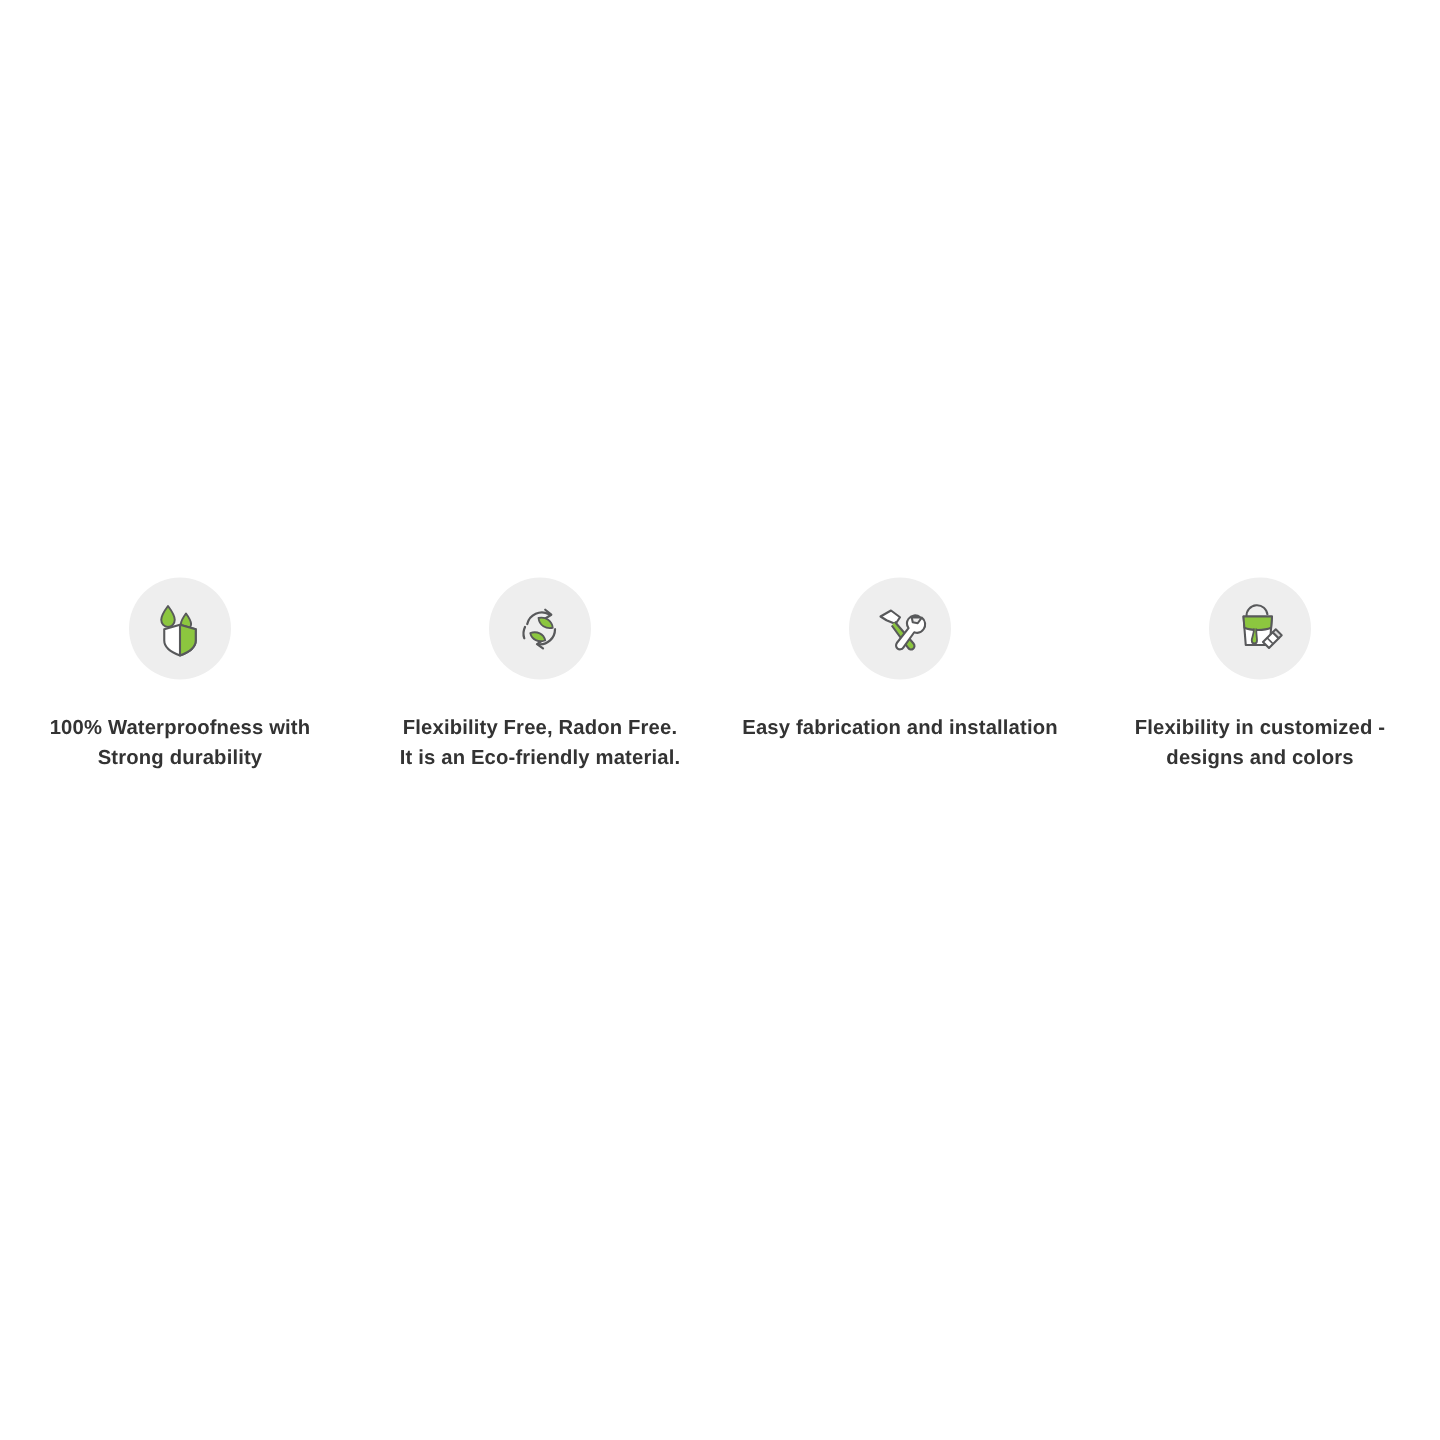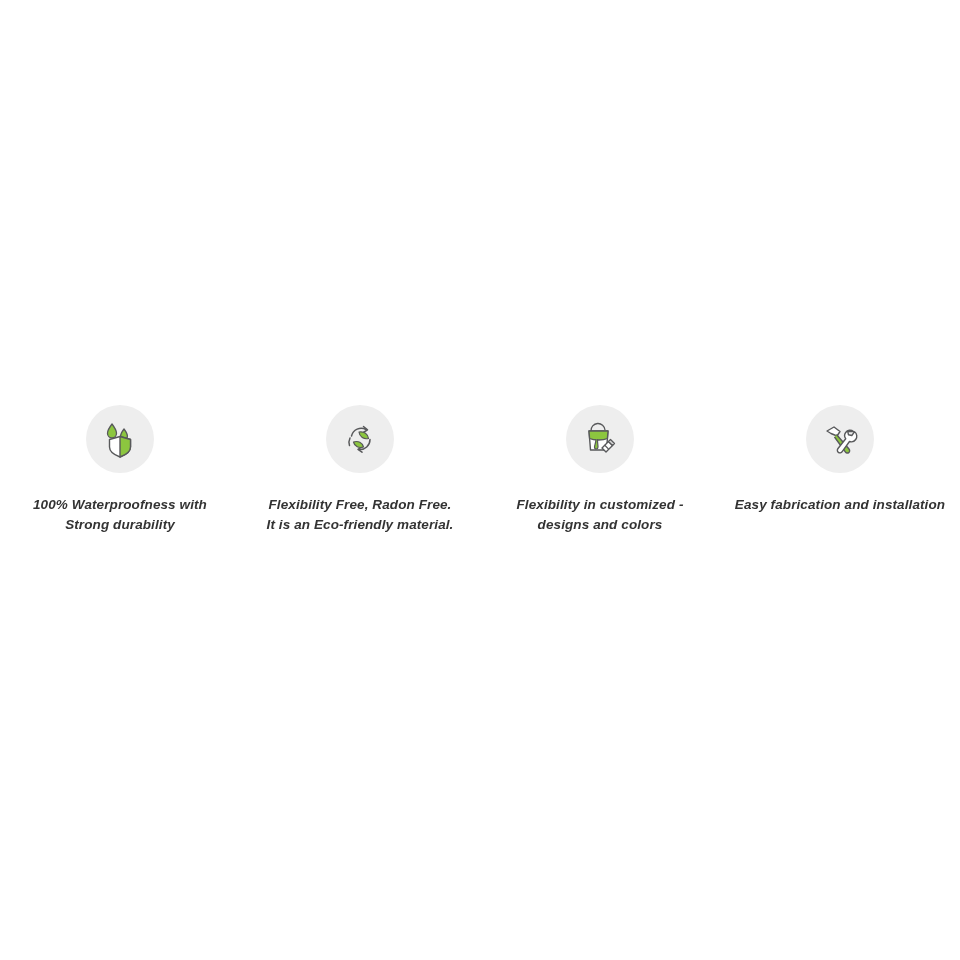--- a/index.html
+++ b/index.html
@@ -9,28 +9,27 @@
     height: 960px;
     background: #ffffff;
   }
   body {
     font-family: "Liberation Sans", sans-serif;
     color: #3b3b3b;
     overflow: hidden;
   }
   .features {
     position: absolute;
-    top: 405px;
+    top: 385px;
     left: 0;
     width: 960px;
     display: flex;
     flex-direction: row;
     align-items: flex-start;
     justify-content: space-between;
-    font-style: italic;
   }
   .feature {
     width: 240px;
     display: flex;
     flex-direction: column;
     align-items: center;
     text-align: center;
   }
   .icon-circle {
     width: 68px;
@@ -90,40 +89,40 @@
       </svg>
     </div>
     <div class="feature-caption">Flexibility Free, Radon Free.
 It is an Eco-friendly material.</div>
   </div>
 
   <div class="feature">
     <div class="icon-circle">
       <svg width="46" height="46" viewBox="0 0 46 46" aria-hidden="true">
 
+        <path d="M10 15 L17 11 L23 15.5 L20 20 L14 17.5 Z" fill="#ffffff" stroke="#58595b" stroke-width="1.4" stroke-linejoin="round"></path>
+        <path d="M19.5 18.5 L32 33 C33 34.2 32.8 35.8 31.7 36.6 C30.6 37.4 29.1 37 28.3 35.8 L17.5 21" fill="#8cc63f" stroke="#58595b" stroke-width="1.4" stroke-linejoin="round"></path>
+
+        <path d="M36.5 15.5 C34 13.5 30.5 14 28.7 16.5 C27.3 18.4 27.4 20.9 28.7 22.7 L21 32.5 C20 33.8 20.2 35.5 21.4 36.4 C22.6 37.3 24.3 37 25.2 35.7 L32.5 25.5 C34.8 26.3 37.3 25.5 38.7 23.5 C40.5 21 40 17.6 37.5 15.8 L34.8 19.5 L31.5 18.8 L30.8 15.6 Z" fill="#ffffff" stroke="#58595b" stroke-width="1.4" stroke-linejoin="round"></path>
+      </svg>
+    </div>
+    <div class="feature-caption">Easy fabrication and installation</div>
+  </div>
+
+  <div class="feature">
+    <div class="icon-circle">
+      <svg width="46" height="46" viewBox="0 0 46 46" aria-hidden="true">
+
         <path d="M12 15 L31 15 L29.5 34 L13.5 34 Z" fill="#ffffff" stroke="#58595b" stroke-width="1.4" stroke-linejoin="round"></path>
         <path d="M12 15 L31 15 L30.4 22.5 C26 24.5 17 24.5 12.6 22.5 Z" fill="#8cc63f" stroke="#58595b" stroke-width="1.3" stroke-linejoin="round"></path>
         <path d="M19 23 C19 27 17.5 29 17.5 31 C17.5 32.3 18.3 33 19.3 33 C20.3 33 21 32.3 21 31 C21 29 20.5 27.5 20.5 23" fill="#8cc63f" stroke="#58595b" stroke-width="1.2" stroke-linejoin="round"></path>
         <path d="M14 15 A7 7 0 0 1 28 14" fill="none" stroke="#58595b" stroke-width="1.3"></path>
 
         <path d="M25 32 L31.5 25.5 L35.5 29.5 L29 36 Z" fill="#ffffff" stroke="#58595b" stroke-width="1.4" stroke-linejoin="round"></path>
         <path d="M33.5 23.5 L37.5 27.5 L35.5 29.5 L31.5 25.5 Z" fill="#d9d9d9" stroke="#58595b" stroke-width="1.3" stroke-linejoin="round"></path>
         <line x1="27.5" y1="29" x2="31.5" y2="33" stroke="#58595b" stroke-width="1.1"></line>
       </svg>
     </div>
     <div class="feature-caption">Flexibility in customized -
 designs and colors</div>
   </div>
 
-  <div class="feature">
-    <div class="icon-circle">
-      <svg width="46" height="46" viewBox="0 0 46 46" aria-hidden="true">
-
-        <path d="M10 15 L17 11 L23 15.5 L20 20 L14 17.5 Z" fill="#ffffff" stroke="#58595b" stroke-width="1.4" stroke-linejoin="round"></path>
-        <path d="M19.5 18.5 L32 33 C33 34.2 32.8 35.8 31.7 36.6 C30.6 37.4 29.1 37 28.3 35.8 L17.5 21" fill="#8cc63f" stroke="#58595b" stroke-width="1.4" stroke-linejoin="round"></path>
-
-        <path d="M36.5 15.5 C34 13.5 30.5 14 28.7 16.5 C27.3 18.4 27.4 20.9 28.7 22.7 L21 32.5 C20 33.8 20.2 35.5 21.4 36.4 C22.6 37.3 24.3 37 25.2 35.7 L32.5 25.5 C34.8 26.3 37.3 25.5 38.7 23.5 C40.5 21 40 17.6 37.5 15.8 L34.8 19.5 L31.5 18.8 L30.8 15.6 Z" fill="#ffffff" stroke="#58595b" stroke-width="1.4" stroke-linejoin="round"></path>
-      </svg>
-    </div>
-    <div class="feature-caption">Easy fabrication and installation</div>
-  </div>
-
 </div>
 
 </body></html>

